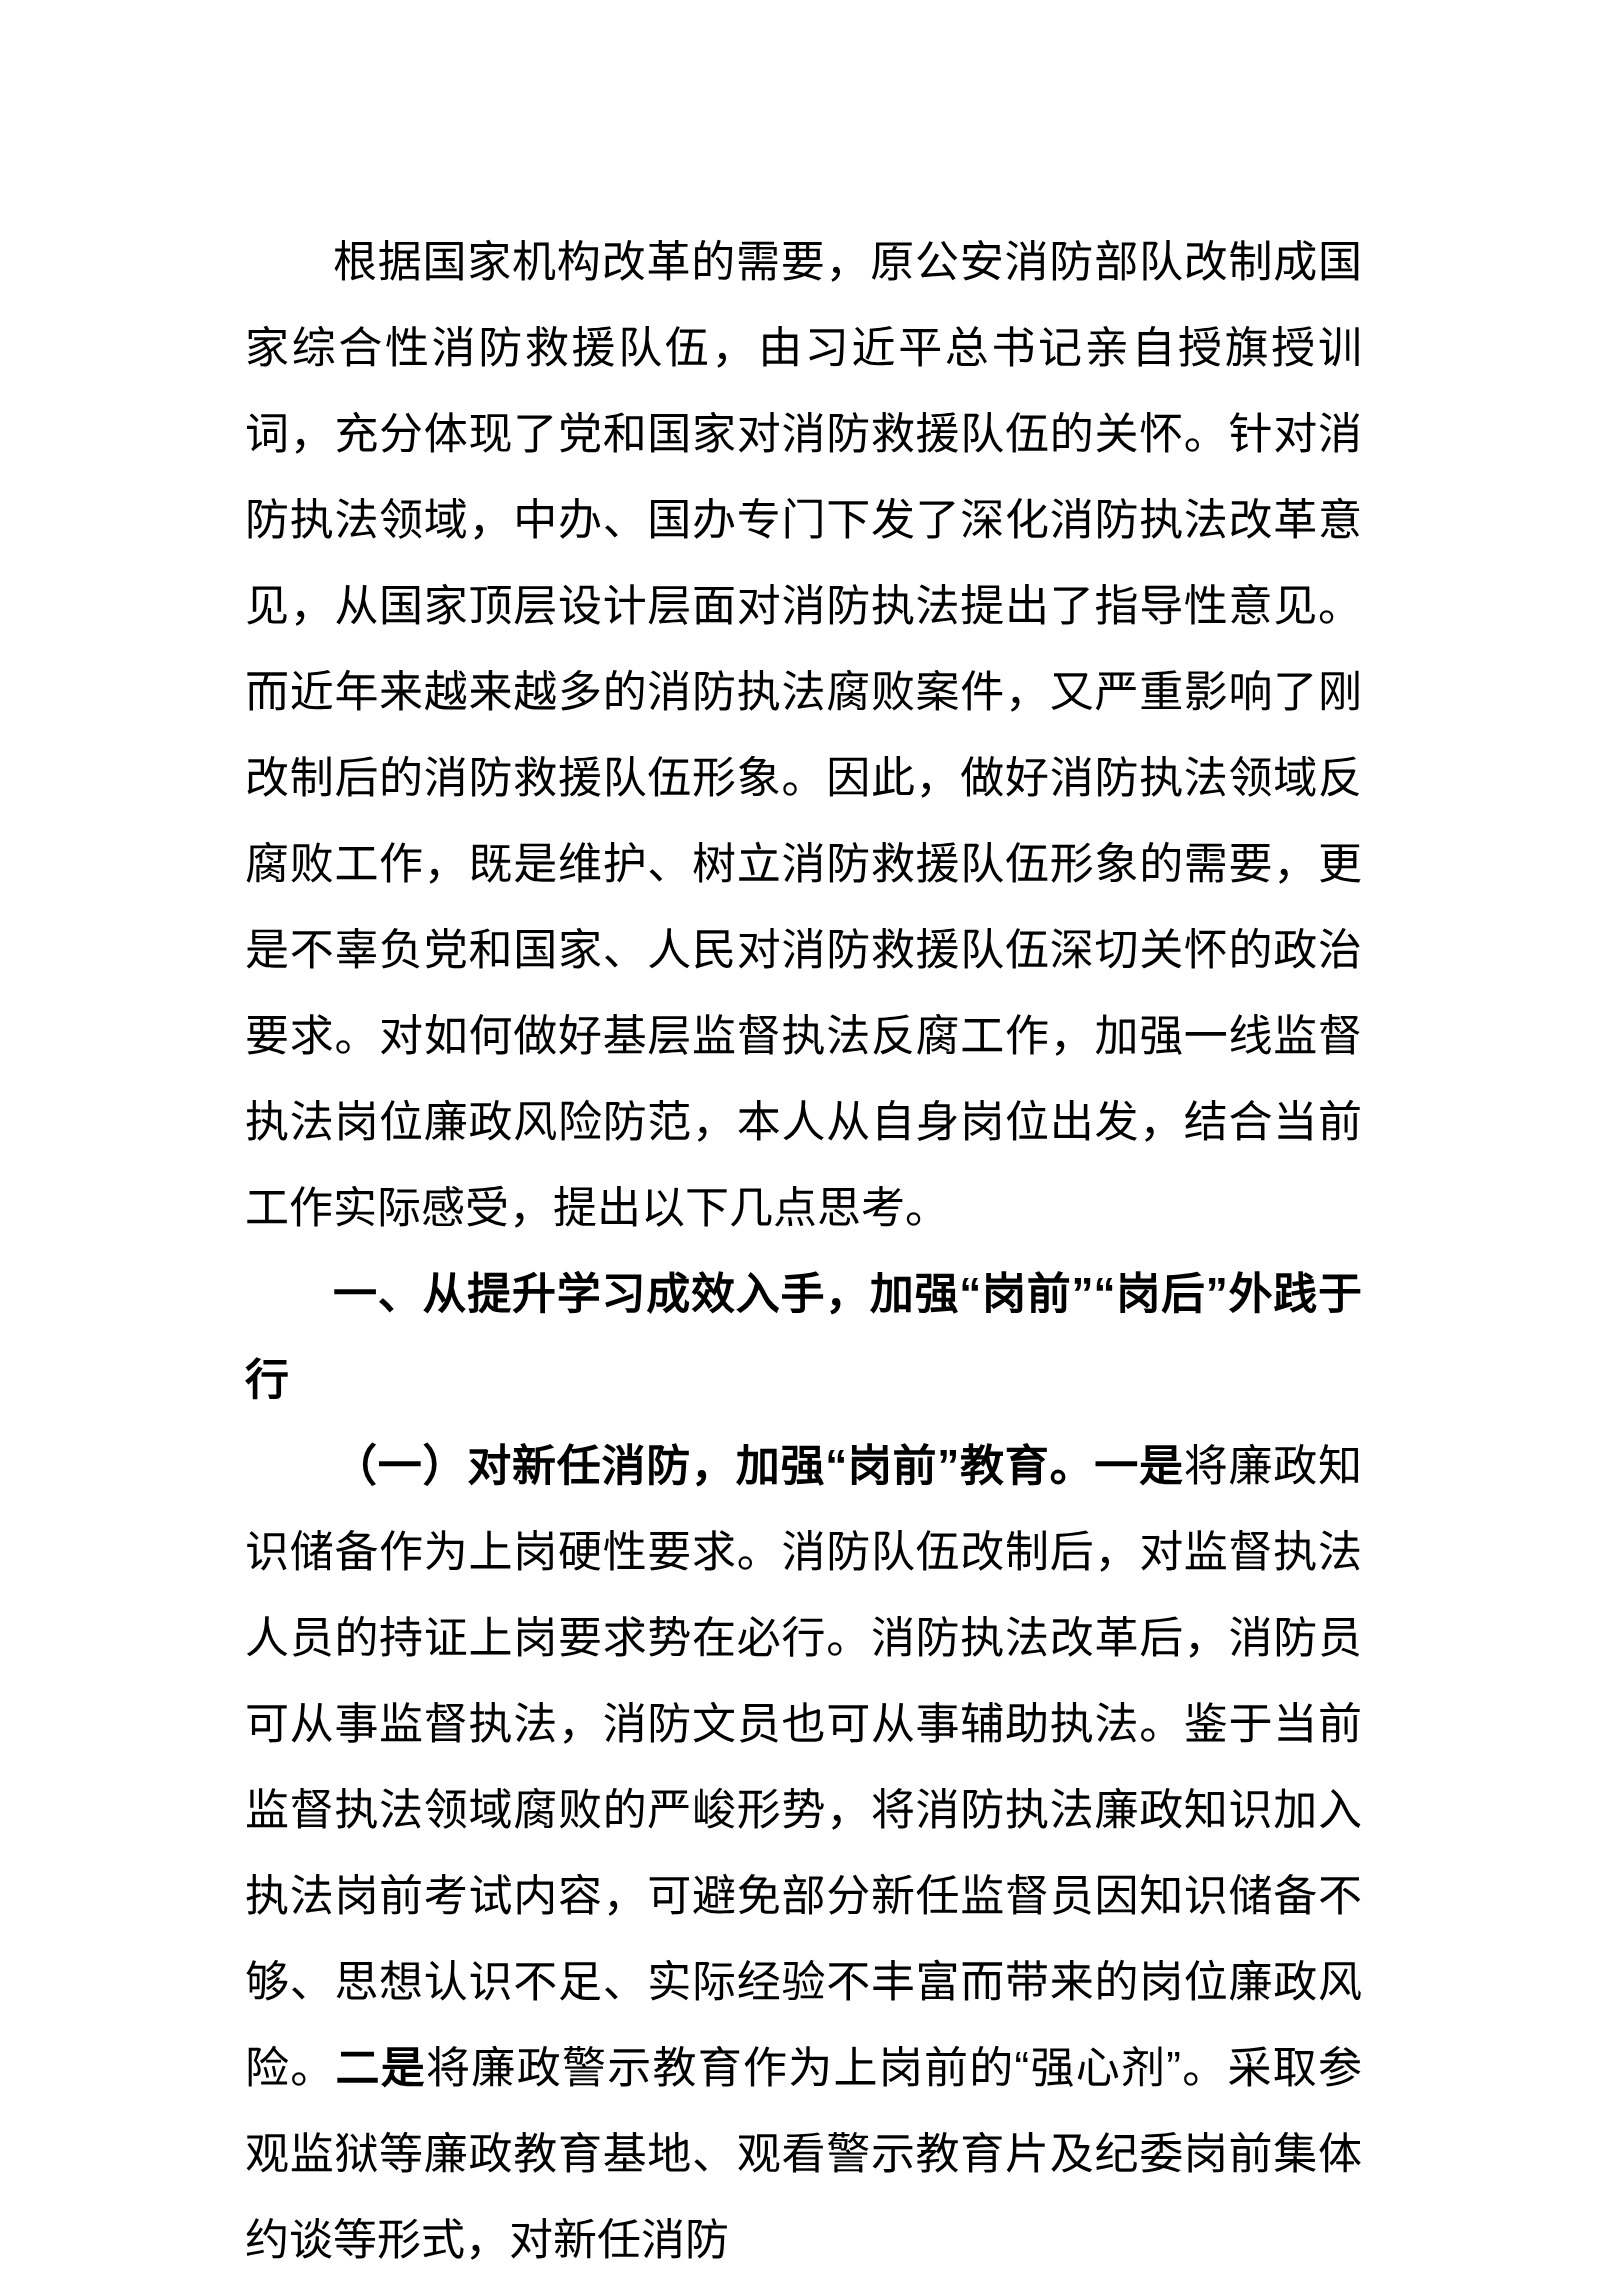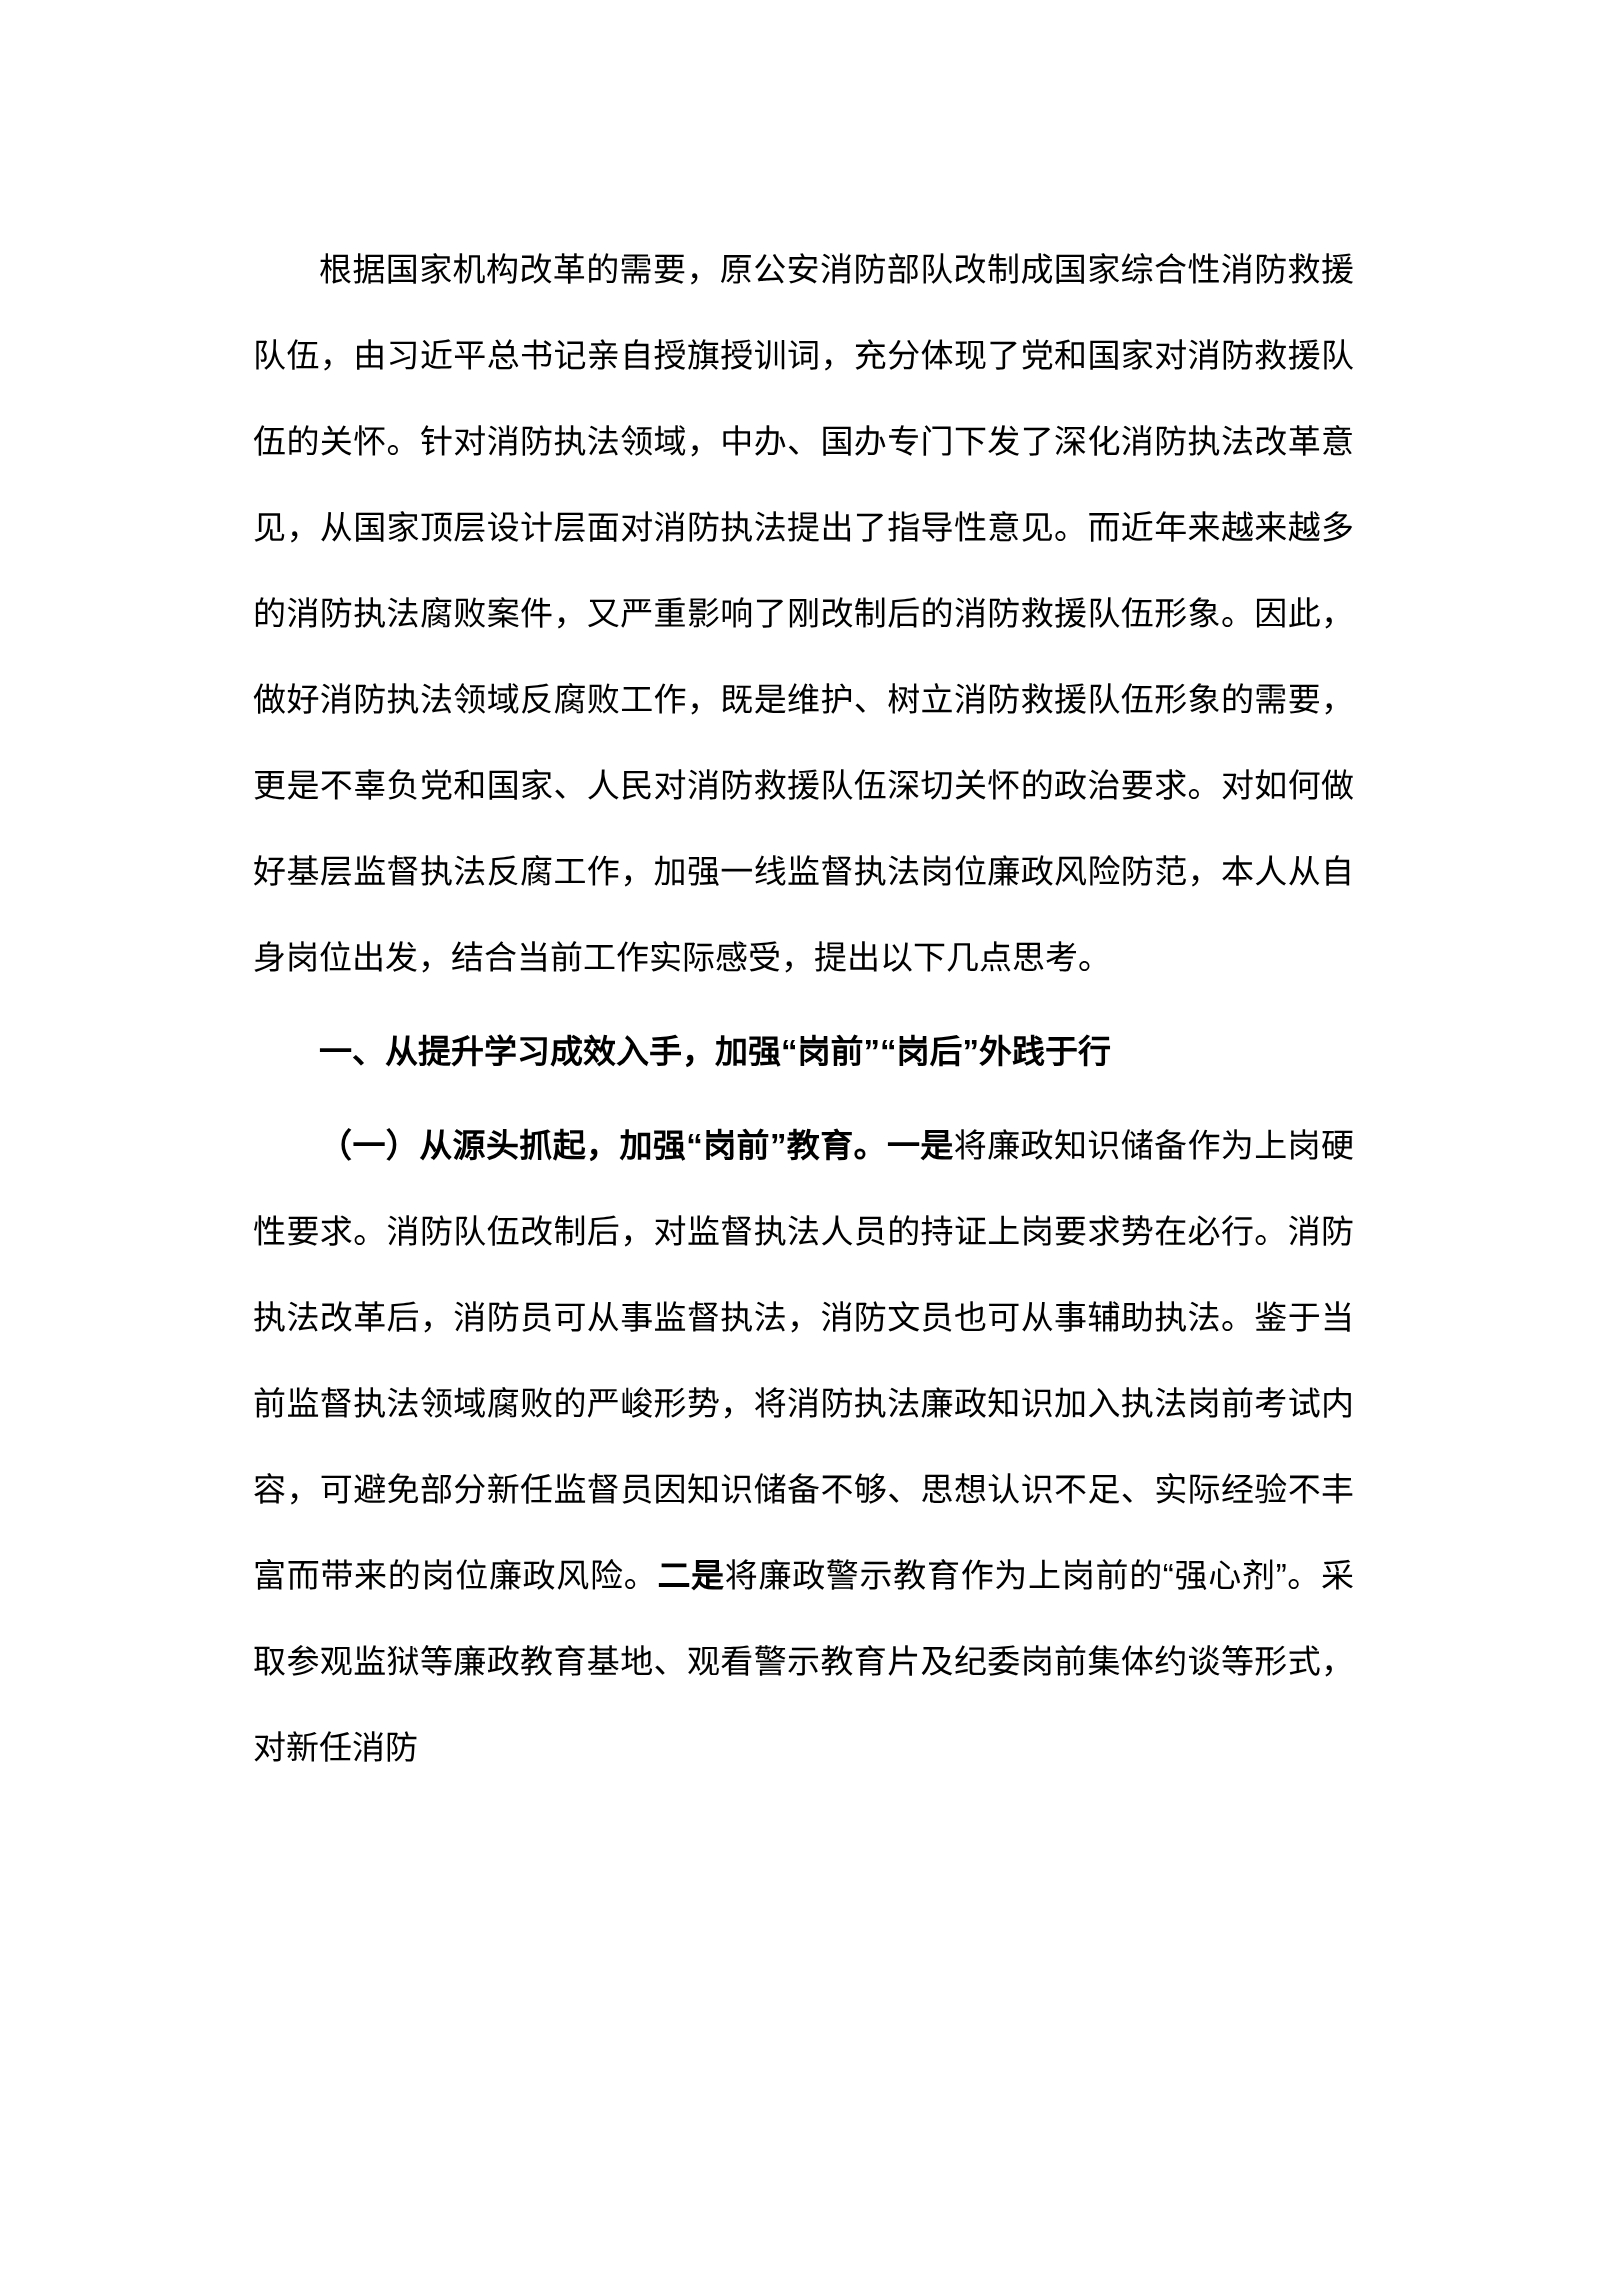--- a/index.html
+++ b/index.html
@@ -20,38 +20,38 @@
     overflow: hidden;
   }
   .content {
     position: absolute;
     left: 245px;
     top: 219px;
     width: 1117px;
     color: #000000;
   }
   .para {
-    margin: 8px;
-    font-size: 33px;
+    margin: 0;
+    font-size: 44px;
     line-height: 86px;
     text-align: justify;
     text-indent: 2em;
     color: #000000;
     word-break: break-all;
   }
   .para.heading {
     font-weight: 700;
   }
   .run.bold {
     font-weight: 700;
   }
 </style>
 </head>
 <body style="background: rgb(255, 255, 255);">
 
 <div class="page">
   <div class="content" id="doc-content" style="color: rgb(0, 0, 0);">
       <p class="para body"><span class="run">根据国家机构改革的需要，原公安消防部队改制成国家综合性消防救援队伍，由习近平总书记亲自授旗授训词，充分体现了党和国家对消防救援队伍的关怀。针对消防执法领域，中办、国办专门下发了深化消防执法改革意见，从国家顶层设计层面对消防执法提出了指导性意见。而近年来越来越多的消防执法腐败案件，又严重影响了刚改制后的消防救援队伍形象。因此，做好消防执法领域反腐败工作，既是维护、树立消防救援队伍形象的需要，更是不辜负党和国家、人民对消防救援队伍深切关怀的政治要求。对如何做好基层监督执法反腐工作，加强一线监督执法岗位廉政风险防范，本人从自身岗位出发，结合当前工作实际感受，提出以下几点思考。</span></p>
       <p class="para heading"><span class="run bold">一、从提升学习成效入手，加强“岗前”“岗后”外践于行</span></p>
-      <p class="para body"><span class="run bold">（一）从源头抓起，加强“岗前”教育。一是</span><span class="run">将廉政知识储备作为上岗硬性要求。消防队伍改制后，对监督执法人员的持证上岗要求势在必行。消防执法改革后，消防员可从事监督执法，消防文员也可从事辅助执法。鉴于当前监督执法领域腐败的严峻形势，将消防执法廉政知识加入执法岗前考试内容，可避免部分新任监督员因知识储备不够、思想认识不足、实际经验不丰富而带来的岗位廉政风险。</span><span class="run bold">二是</span><span class="run">将廉政警示教育作为上岗前的“强心剂”。采取参观监狱等廉政教育基地、观看警示教育片及纪委岗前集体约谈等形式，对新任消防</span></p>
+      <p class="para body"><span class="run bold">（一）对新任消防，加强“岗前”教育。一是</span><span class="run">将廉政知识储备作为上岗硬性要求。消防队伍改制后，对监督执法人员的持证上岗要求势在必行。消防执法改革后，消防员可从事监督执法，消防文员也可从事辅助执法。鉴于当前监督执法领域腐败的严峻形势，将消防执法廉政知识加入执法岗前考试内容，可避免部分新任监督员因知识储备不够、思想认识不足、实际经验不丰富而带来的岗位廉政风险。</span><span class="run bold">二是</span><span class="run">将廉政警示教育作为上岗前的“强心剂”。采取参观监狱等廉政教育基地、观看警示教育片及纪委岗前集体约谈等形式，对新任消防</span></p>
     </div>
 </div>
 
 
 </body></html>

